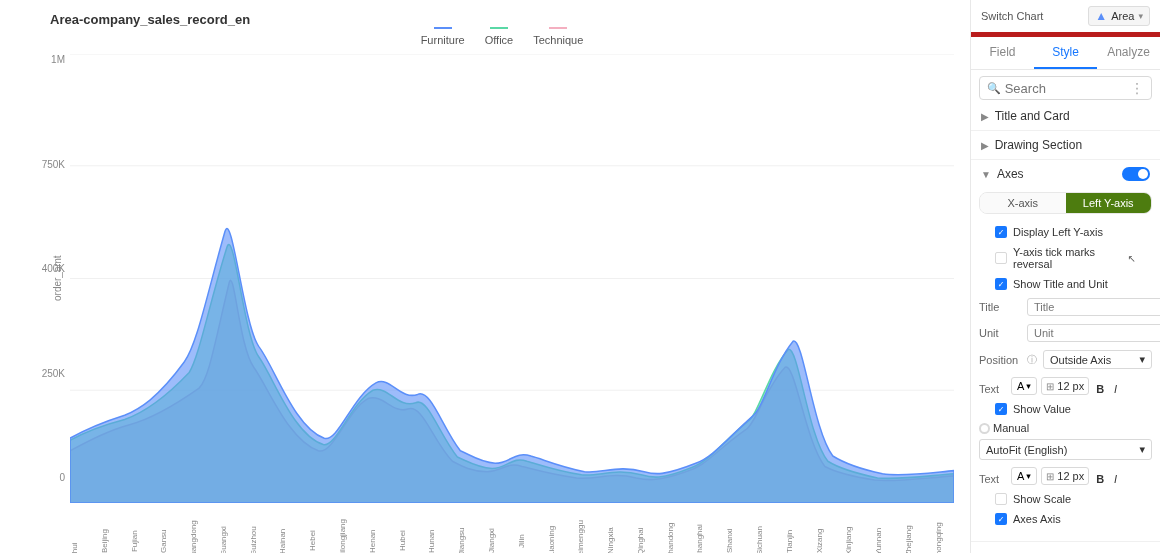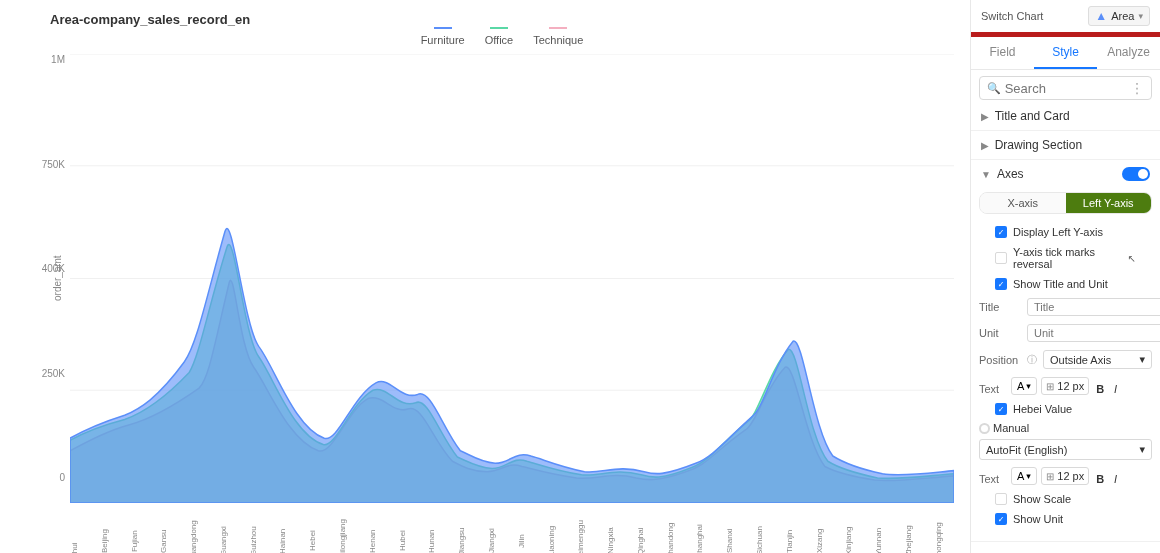--- a/index.html
+++ b/index.html
@@ -491,21 +491,21 @@
           <span class="px-icon">⊞</span>
           <span>12</span>
           <span>px</span>
         </div>
         <span class="bold-btn">B</span>
         <span class="italic-btn">I</span>
       </div>
 
       <div class="checkbox-row">
         <div class="checkbox"></div>
-        <span>Hebei Value</span>
+        <span>Show Value</span>
       </div>
 
 
       <div class="radio-group" style="padding-bottom:2px;">
         <div class="radio-item">
           <div class="radio-dot unchecked"></div>
           <span>Manual</span>
         </div>
       </div>
 
@@ -529,21 +529,21 @@
         <span class="italic-btn">I</span>
       </div>
 
       <div class="checkbox-row">
         <div class="checkbox-unchecked"></div>
         <span>Show Scale</span>
       </div>
 
       <div class="checkbox-row">
         <div class="checkbox"></div>
-        <span>Show Unit</span>
+        <span>Axes Axis</span>
       </div>
 
       <div style="display:flex;align-items:center;gap:4px;padding-top:4px;">
         
         
       </div>
     </div>
   </div>
 </div>
 

